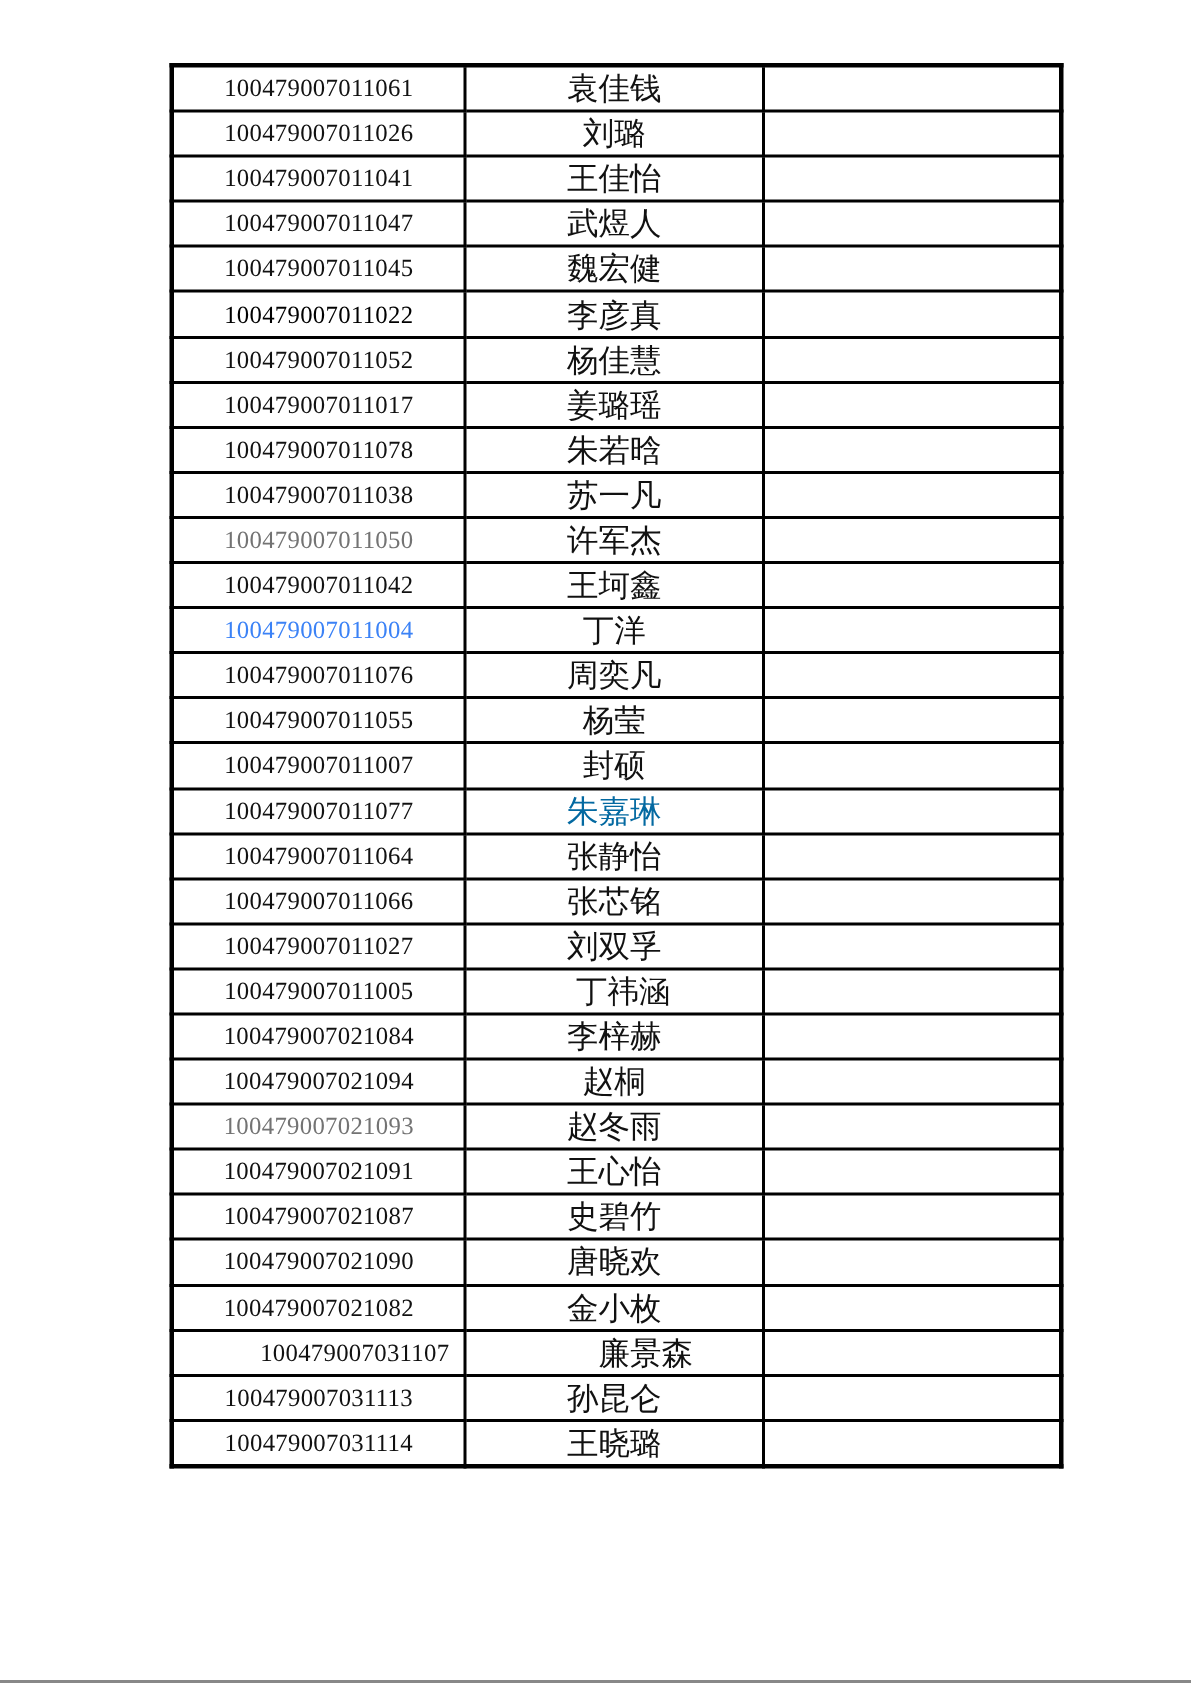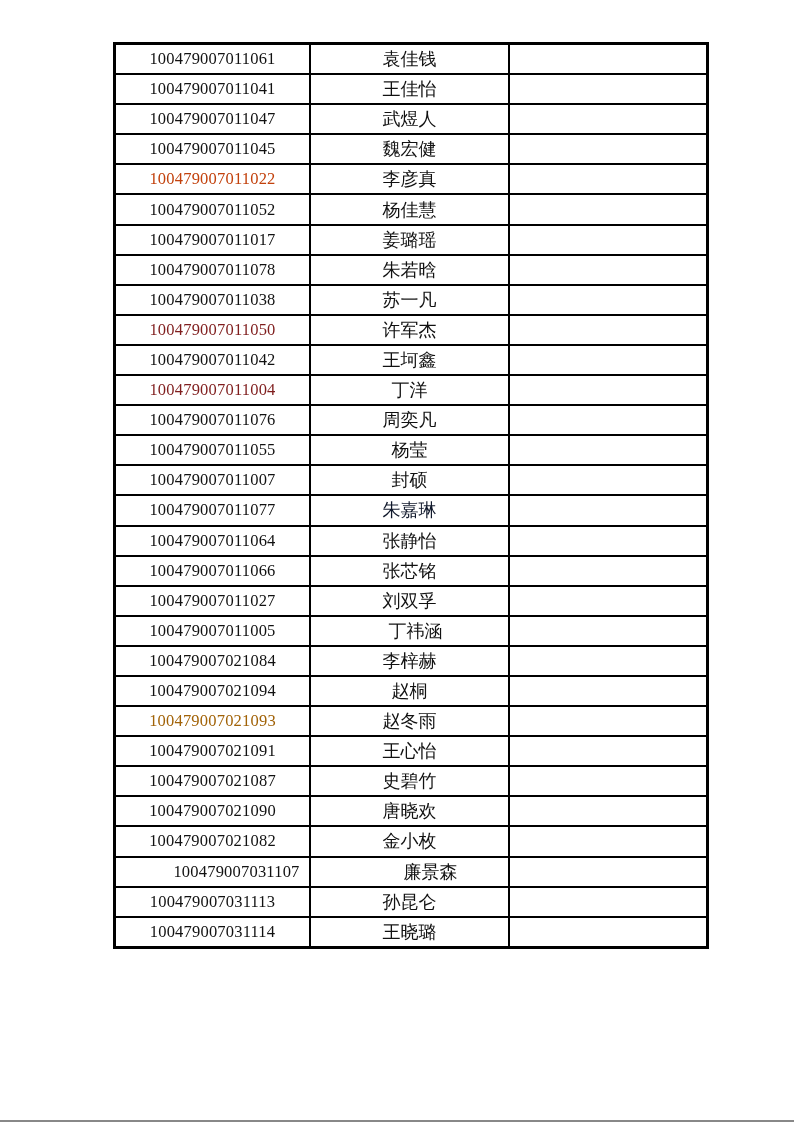--- a/index.html
+++ b/index.html
@@ -35,54 +35,59 @@
     overflow: hidden;
     white-space: nowrap;
   }
   td.col-id {
     width: 193px;
     font-size: 16.5px;
     letter-spacing: 0.2px;
   }
   td.col-name {
     width: 197px;
-    font-size: 18px;
+    font-size: 21px;
   }
   td.col-blank {
     width: 196px;
   }
 </style>
 </head>
 <body>
 
 <div class="page" style="background: rgb(255, 255, 255);">
   <table class="roster" style="border-color: rgb(0, 0, 0);">
     <tbody>
         <tr>
     <td class="col-id" style="border-color: rgb(0, 0, 0); color: rgb(17, 17, 17);">100479007011061</td>
     <td class="col-name" style="border-color: rgb(0, 0, 0); color: rgb(17, 17, 17);">袁佳钱</td>
     <td class="col-blank" style="border-color: rgb(0, 0, 0); color: rgb(17, 17, 17);"></td>
   </tr>
         <tr>
+    <td class="col-id" style="border-color: rgb(0, 0, 0); color: rgb(17, 17, 17);">100479007011026</td>
+    <td class="col-name" style="border-color: rgb(0, 0, 0); color: rgb(17, 17, 17);">刘璐</td>
+    <td class="col-blank" style="border-color: rgb(0, 0, 0); color: rgb(17, 17, 17);"></td>
+  </tr>
+        <tr>
     <td class="col-id" style="border-color: rgb(0, 0, 0); color: rgb(17, 17, 17);">100479007011041</td>
     <td class="col-name" style="border-color: rgb(0, 0, 0); color: rgb(17, 17, 17);">王佳怡</td>
     <td class="col-blank" style="border-color: rgb(0, 0, 0); color: rgb(17, 17, 17);"></td>
   </tr>
         <tr>
     <td class="col-id" style="border-color: rgb(0, 0, 0); color: rgb(17, 17, 17);">100479007011047</td>
     <td class="col-name" style="border-color: rgb(0, 0, 0); color: rgb(17, 17, 17);">武煜人</td>
     <td class="col-blank" style="border-color: rgb(0, 0, 0); color: rgb(17, 17, 17);"></td>
   </tr>
         <tr>
     <td class="col-id" style="border-color: rgb(0, 0, 0); color: rgb(17, 17, 17);">100479007011045</td>
     <td class="col-name" style="border-color: rgb(0, 0, 0); color: rgb(17, 17, 17);">魏宏健</td>
     <td class="col-blank" style="border-color: rgb(0, 0, 0); color: rgb(17, 17, 17);"></td>
   </tr>
         <tr>
-    <td class="col-id" style="border-color: rgb(0, 0, 0); color: #c2410c;">100479007011022</td>
+    <td class="col-id" style="border-color: rgb(0, 0, 0); color: #000000;">100479007011022</td>
     <td class="col-name" style="border-color: rgb(0, 0, 0); color: rgb(17, 17, 17);">李彦真</td>
     <td class="col-blank" style="border-color: rgb(0, 0, 0); color: rgb(17, 17, 17);"></td>
   </tr>
         <tr>
     <td class="col-id" style="border-color: rgb(0, 0, 0); color: rgb(17, 17, 17);">100479007011052</td>
     <td class="col-name" style="border-color: rgb(0, 0, 0); color: rgb(17, 17, 17);">杨佳慧</td>
     <td class="col-blank" style="border-color: rgb(0, 0, 0); color: rgb(17, 17, 17);"></td>
   </tr>
         <tr>
     <td class="col-id" style="border-color: rgb(0, 0, 0); color: rgb(17, 17, 17);">100479007011017</td>
@@ -93,52 +98,52 @@
     <td class="col-id" style="border-color: rgb(0, 0, 0); color: rgb(17, 17, 17);">100479007011078</td>
     <td class="col-name" style="border-color: rgb(0, 0, 0); color: rgb(17, 17, 17);">朱若晗</td>
     <td class="col-blank" style="border-color: rgb(0, 0, 0); color: rgb(17, 17, 17);"></td>
   </tr>
         <tr>
     <td class="col-id" style="border-color: rgb(0, 0, 0); color: rgb(17, 17, 17); border-radius: 10px;">100479007011038</td>
     <td class="col-name" style="border-color: rgb(0, 0, 0); color: rgb(17, 17, 17);">苏一凡</td>
     <td class="col-blank" style="border-color: rgb(0, 0, 0); color: rgb(17, 17, 17);"></td>
   </tr>
         <tr>
-    <td class="col-id" style="border-color: rgb(0, 0, 0); color: #7f1d1d;">100479007011050</td>
+    <td class="col-id" style="border-color: rgb(0, 0, 0); color: #737373;">100479007011050</td>
     <td class="col-name" style="border-color: rgb(0, 0, 0); color: rgb(17, 17, 17);">许军杰</td>
     <td class="col-blank" style="border-color: rgb(0, 0, 0); color: rgb(17, 17, 17);"></td>
   </tr>
         <tr>
     <td class="col-id" style="border-color: rgb(0, 0, 0); color: rgb(17, 17, 17);">100479007011042</td>
     <td class="col-name" style="border-color: rgb(0, 0, 0); color: rgb(17, 17, 17);">王坷鑫</td>
     <td class="col-blank" style="border-color: rgb(0, 0, 0); color: rgb(17, 17, 17);"></td>
   </tr>
         <tr>
-    <td class="col-id" style="border-color: rgb(0, 0, 0); color: #7f1d1d;">100479007011004</td>
+    <td class="col-id" style="border-color: rgb(0, 0, 0); color: #3b82f6;">100479007011004</td>
     <td class="col-name" style="border-color: rgb(0, 0, 0); color: rgb(17, 17, 17);">丁洋</td>
     <td class="col-blank" style="border-color: rgb(0, 0, 0); color: rgb(17, 17, 17);"></td>
   </tr>
         <tr>
     <td class="col-id" style="border-color: rgb(0, 0, 0); color: rgb(17, 17, 17);">100479007011076</td>
     <td class="col-name" style="border-color: rgb(0, 0, 0); color: rgb(17, 17, 17);">周奕凡</td>
     <td class="col-blank" style="border-color: rgb(0, 0, 0); color: rgb(17, 17, 17);"></td>
   </tr>
         <tr>
     <td class="col-id" style="border-color: rgb(0, 0, 0); color: rgb(17, 17, 17);">100479007011055</td>
     <td class="col-name" style="border-color: rgb(0, 0, 0); color: rgb(17, 17, 17);">杨莹</td>
     <td class="col-blank" style="border-color: rgb(0, 0, 0); color: rgb(17, 17, 17);"></td>
   </tr>
         <tr>
     <td class="col-id" style="border-color: rgb(0, 0, 0); color: rgb(17, 17, 17);">100479007011007</td>
     <td class="col-name" style="border-color: rgb(0, 0, 0); color: rgb(17, 17, 17);">封硕</td>
     <td class="col-blank" style="border-color: rgb(0, 0, 0); color: rgb(17, 17, 17);"></td>
   </tr>
         <tr>
     <td class="col-id" style="border-color: rgb(0, 0, 0); color: rgb(17, 17, 17);">100479007011077</td>
-    <td class="col-name" style="border-color: rgb(0, 0, 0); color: #0f172a;">朱嘉琳</td>
+    <td class="col-name" style="border-color: rgb(0, 0, 0); color: #0369a1;">朱嘉琳</td>
     <td class="col-blank" style="border-color: rgb(0, 0, 0); color: rgb(17, 17, 17);"></td>
   </tr>
         <tr>
     <td class="col-id" style="border-color: rgb(0, 0, 0); color: rgb(17, 17, 17);">100479007011064</td>
     <td class="col-name" style="border-color: rgb(0, 0, 0); color: rgb(17, 17, 17);">张静怡</td>
     <td class="col-blank" style="border-color: rgb(0, 0, 0); color: rgb(17, 17, 17);"></td>
   </tr>
         <tr>
     <td class="col-id" style="border-color: rgb(0, 0, 0); color: rgb(17, 17, 17);">100479007011066</td>
     <td class="col-name" style="border-color: rgb(0, 0, 0); color: rgb(17, 17, 17);">张芯铭</td>
@@ -158,21 +163,21 @@
     <td class="col-id" style="border-color: rgb(0, 0, 0); color: rgb(17, 17, 17);">100479007021084</td>
     <td class="col-name" style="border-color: rgb(0, 0, 0); color: rgb(17, 17, 17);">李梓赫</td>
     <td class="col-blank" style="border-color: rgb(0, 0, 0); color: rgb(17, 17, 17);"></td>
   </tr>
         <tr>
     <td class="col-id" style="border-color: rgb(0, 0, 0); color: rgb(17, 17, 17);">100479007021094</td>
     <td class="col-name" style="border-color: rgb(0, 0, 0); color: rgb(17, 17, 17);">赵桐</td>
     <td class="col-blank" style="border-color: rgb(0, 0, 0); color: rgb(17, 17, 17);"></td>
   </tr>
         <tr>
-    <td class="col-id" style="border-color: rgb(0, 0, 0); color: #a16207; text-align: center;">100479007021093</td>
+    <td class="col-id" style="border-color: rgb(0, 0, 0); color: #737373; text-align: center;">100479007021093</td>
     <td class="col-name" style="border-color: rgb(0, 0, 0); color: rgb(17, 17, 17);">赵冬雨</td>
     <td class="col-blank" style="border-color: rgb(0, 0, 0); color: rgb(17, 17, 17);"></td>
   </tr>
         <tr>
     <td class="col-id" style="border-color: rgb(0, 0, 0); color: rgb(17, 17, 17);">100479007021091</td>
     <td class="col-name" style="border-color: rgb(0, 0, 0); color: rgb(17, 17, 17);">王心怡</td>
     <td class="col-blank" style="border-color: rgb(0, 0, 0); color: rgb(17, 17, 17);"></td>
   </tr>
         <tr>
     <td class="col-id" style="border-color: rgb(0, 0, 0); color: rgb(17, 17, 17);">100479007021087</td>

